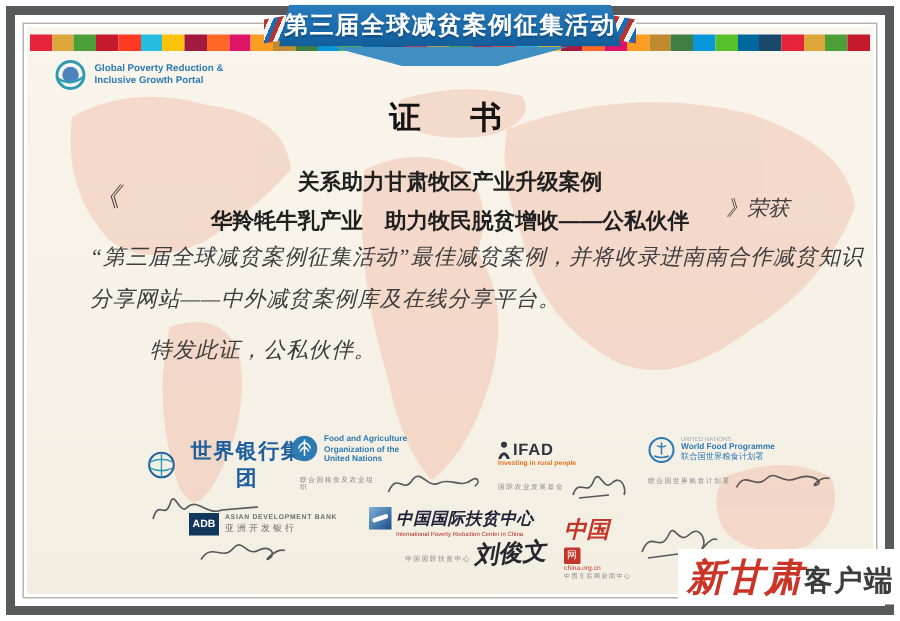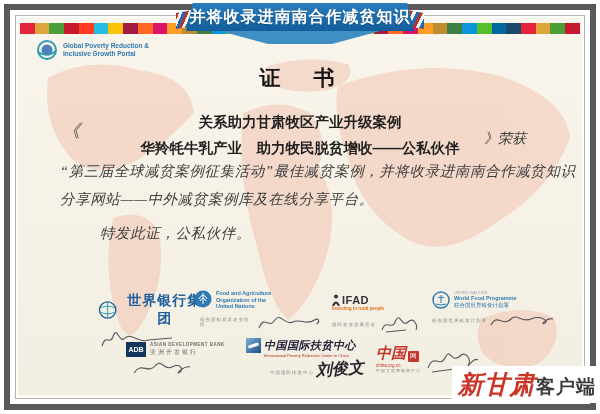--- a/index.html
+++ b/index.html
@@ -86,21 +86,21 @@
   .iprcc { left:228px; top:320px; width:140px; }
   .iprcc .row { display:flex; align-items:center; gap:3px; }
   .iprcc .box { width:15px; height:15px; background:linear-gradient(135deg,#7fb3d8 0%,#1b4d86 100%); position:relative; }
   .iprcc .box::after { content:""; position:absolute; left:2px; top:6px; width:11px; height:3px; background:#fff; transform:rotate(-18deg); border-radius:2px; }
   .iprcc .cn { font-family:"Liberation Serif", serif; font-style:italic; font-weight:bold; color:#222238; font-size:11px; letter-spacing:.5px; }
   .iprcc .en { color:#b02a25; font-size:4px; margin-left:18px; }
   .iprcc .subrow { display:flex; align-items:baseline; margin-left:24px; margin-top:1px; gap:2px; }
   .iprcc .sign { font-family:"Liberation Serif", serif; font-style:italic; font-weight:bold; font-size:16px; color:#26262e; transform:rotate(-4deg); }
 
   .cnet { left:358px; top:326px; width:120px; }
-  .cnet .row { display:flex; align-items:baseline; gap:2px; }
+  .cnet .row { display:flex; align-items:baseline; gap:2px;flex-direction:column; }
   .cnet .cn { font-family:"Liberation Serif", serif; font-style:italic; font-weight:bold; color:#c2362c; font-size:15px; }
   .cnet .netbox { background:#c2362c; color:#fff; font-size:6.5px; padding:1px 2px; border-radius:1px; }
   .cnet .url { color:#c2362c; font-size:4.5px; }
   .cnet .sub { color:#8a8a8a; font-size:4px; letter-spacing:1px; }
   .cnet .sigwrap { position:absolute; left:46px; top:-2px; }
 
   
   .watermark { position:absolute; right:2px; top:366px; z-index:10; display:flex; align-items:baseline; background:#fff; padding:2px 2px 2px 6px; }
   .watermark .brand { font-family:"Liberation Serif", serif; font-style:italic; font-weight:bold; color:#cb3528; font-size:25px; letter-spacing:1px; }
   .watermark .suffix { color:#3c3c3c; font-size:19px; font-weight:bold; letter-spacing:1px; }
@@ -301,21 +301,21 @@
 
   </div>
 
   <div class="frame-thin"></div>
   <div class="frame-dark"></div>
 
   <div class="banner">
     <div class="tail left"></div>
     <div class="tail right"></div>
     <div class="bar">
-      <span>并将收录进南南合作减贫知识</span>
+      <span>第三届全球减贫案例征集活动</span>
     </div>
     <div class="fold"></div>
   </div>
 
   <div class="watermark">
     <span class="brand">新甘肃</span>
     <span class="suffix">客户端</span>
   </div>
 
 </div>

